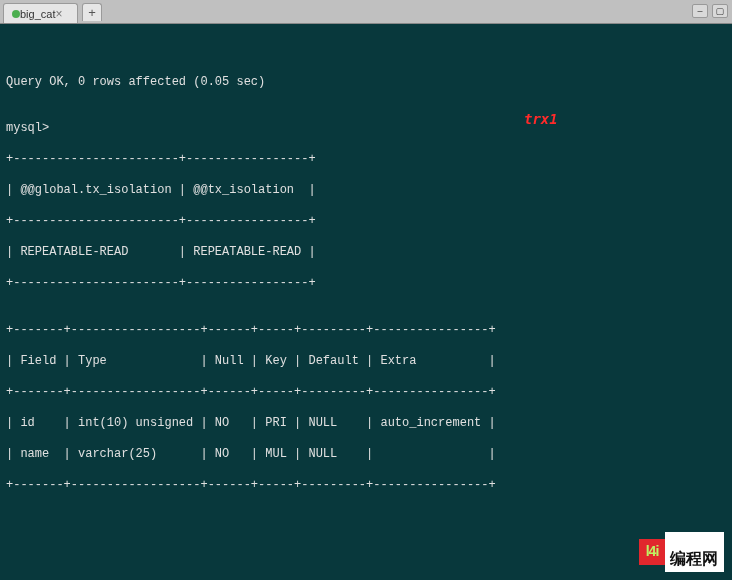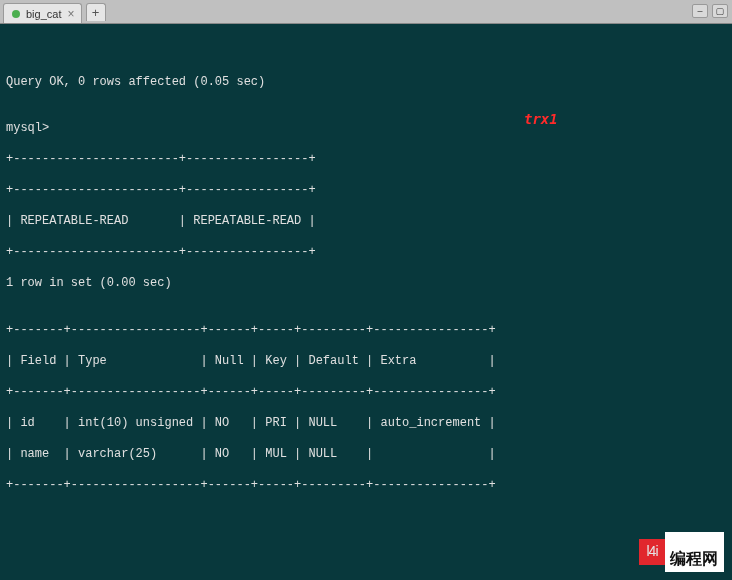--- a/index.html
+++ b/index.html
@@ -24,21 +24,20 @@
     background: #e6e6e6;
     border: 1px solid #9a9a9a;
     border-bottom: none;
     border-top-left-radius: 3px;
     border-top-right-radius: 3px;
     margin: 3px 2px 0 3px;
     padding: 0 6px 0 8px;
     font-family: Arial,Helvetica,sans-serif;
     font-size: 11px;
     color: #333;
-    gap: 6px;
     min-width: 75px;
   }
   .tab .tab-dot {
     width: 8px; height: 8px; border-radius: 50%; background: #4caf50;
   }
   .tab .tab-close { color:#777; cursor:pointer; font-size:12px; line-height:1; }
   .new-tab {
     width: 20px; height: 18px; margin: 3px 0 0 2px;
     background: #e6e6e6; border:1px solid #9a9a9a; border-bottom:none;
     border-radius: 3px 3px 0 0;
@@ -58,23 +57,23 @@
   .trx-label {
     position:absolute; left:524px; top:88px; color:#ff2a2a; font-weight:bold;
     font-size:14px; font-family:"Consolas",monospace;font-style:italic;
   }
   .watermark {
     position:absolute; right:8px; bottom:8px; display:flex; align-items:center;
     gap:0; font-family:"Microsoft YaHei","PingFang SC",Arial,sans-serif;
     font-weight:700;
   }
   .wm-logo {
-    width:26px; height:26px; background:#e1272d; color:#e5e5e5;
+    width:26px; height:26px; background:#e1272d; color:#bef264;
     display:flex; align-items:center; justify-content:center;
-    font-size:14px; font-weight:normal; letter-spacing:-1px;
+    font-size:14px; font-weight:bold; letter-spacing:-1px;
   }
   .wm-text {
     background:#fff; color:#111; padding:17px 6px 3px 5px;
     font-size:16px; line-height:20px;
   }
 </style>
 </head>
 <body>
 
 <div class="window">
@@ -98,24 +97,24 @@
     </div>
   </div>
 
   <div class="terminal">
     <div class="trx-label">trx1</div>
 
 <div>Query OK, 0 rows affected (0.05 sec)</div>
 <div></div>
 <div>mysql&gt;</div>
 <div>+-----------------------+-----------------+</div>
+<div>| @@global.tx_isolation | @@tx_isolation  |</div>
 <div>+-----------------------+-----------------+</div>
 <div>| REPEATABLE-READ       | REPEATABLE-READ |</div>
 <div>+-----------------------+-----------------+</div>
-<div>1 row in set (0.00 sec)</div>
 <div></div>
 <div>+-------+------------------+------+-----+---------+----------------+</div>
 <div>| Field | Type             | Null | Key | Default | Extra          |</div>
 <div>+-------+------------------+------+-----+---------+----------------+</div>
 <div>| id    | int(10) unsigned | NO   | PRI | NULL    | auto_increment |</div>
 <div>| name  | varchar(25)      | NO   | MUL | NULL    |                |</div>
 <div>+-------+------------------+------+-----+---------+----------------+</div>
 
 <div></div>
 

